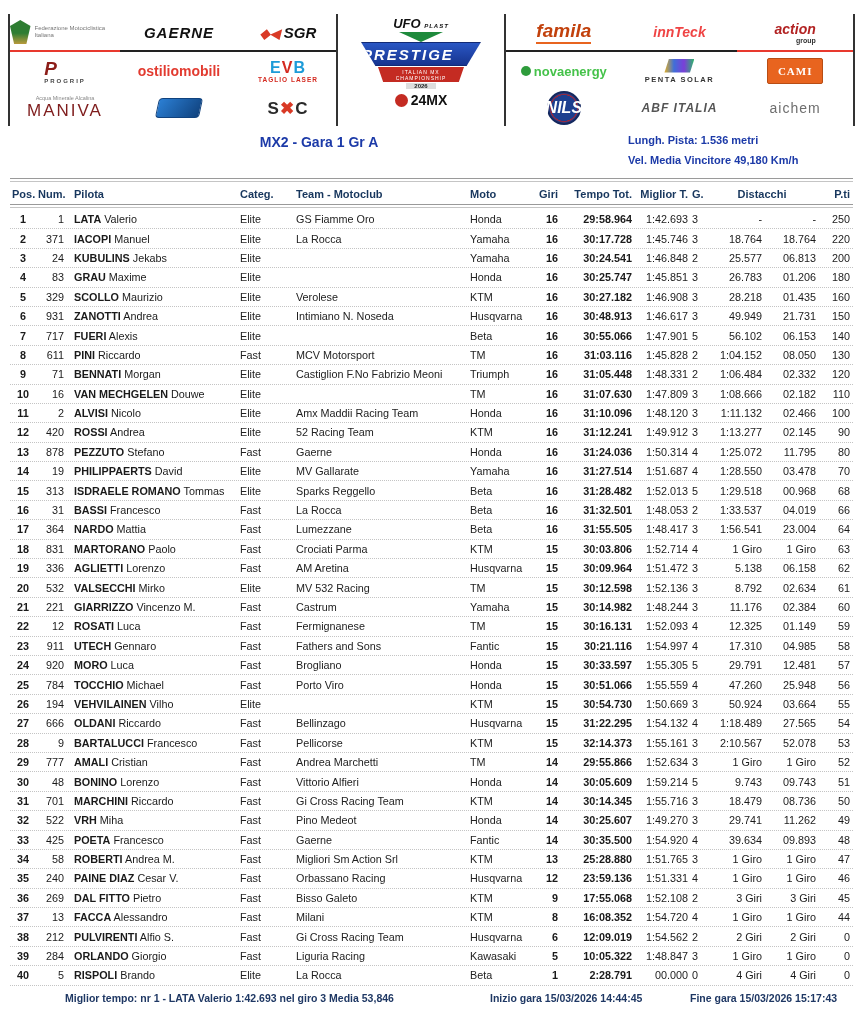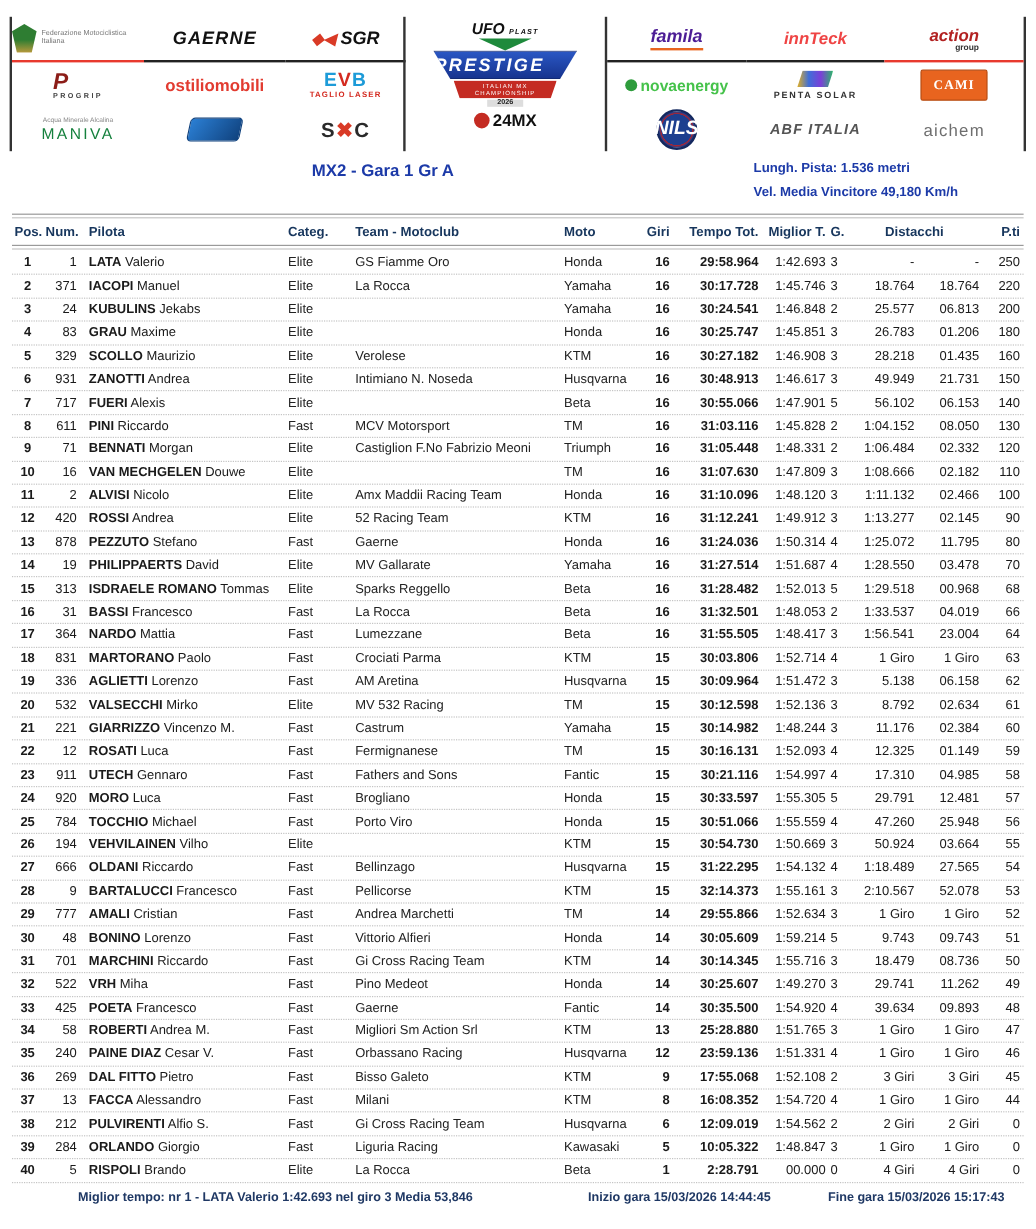--- a/index.html
+++ b/index.html
@@ -21,25 +21,25 @@
   .gaerne { font-size:15px; font-weight:bold; font-style:italic; letter-spacing:1px; color:#111; }
   .sgr { font-size:15px; font-weight:bold; font-style:italic; color:#111; }
   .sgr .dia { color:#d93a26; font-size:13px; }
   .progrip { font-size:19px; font-weight:bold; font-style:italic; color:#8c1d18; line-height:1; }
   .progrip small { display:block; font-size:6px; color:#444; letter-spacing:2px; font-style:normal; }
   .ostilio { color:#e23b30; font-weight:bold; font-size:14px; }
   .evb { font-weight:bold; font-size:16px; color:#1d9bd8; line-height:1; letter-spacing:1px; }
   .evb .v { color:#d42a20; }
   .evb-sub { font-size:6.5px; color:#d42a20; letter-spacing:1px; font-weight:bold; }
   .maniva-sub { font-size:5.5px; color:#888; }
-  .maniva { font-size:13px; letter-spacing:2px; color:#15803d; font-weight:500; }
+  .maniva { font-size:17px; letter-spacing:2px; color:#7f1d1d; font-weight:500; }
   .mcblob { width:44px; height:20px; background:linear-gradient(120deg,#2b7fd4,#10427e); border-radius:4px; transform:skewX(-12deg); border:1px solid #10427e; }
   .sxc { font-size:17px; font-weight:bold; color:#2a2a2a; letter-spacing:1px; }
   .sxc .x { color:#d93a26; }
-  .famila { color:#4c1d95; font-weight:bold; font-style:italic; font-size:15px; border-bottom:2px solid #e8641f; line-height:1.2; }
+  .famila { color:#c2410c; font-weight:bold; font-style:italic; font-size:19px; border-bottom:2px solid #e8641f; line-height:1.2; }
   .innteck { font-weight:bold; font-style:italic; font-size:14px; color:#ef4444; }
   .act3 { font-style:italic; font-weight:bold; font-size:14px; color:#b22222; }
   .act3 small { font-size:7px; color:#333; font-style:normal; display:block; text-align:right; }
   .nova { font-size:13px; color:#45c24a; font-weight:bold; }
   .nova .dot { display:inline-block; width:10px; height:10px; border-radius:50%; background:#2e9c3c; margin-right:3px; }
   .penta-ico { width:30px; height:14px; background:linear-gradient(90deg,#e8b21e,#3f6fd8,#7b3fd8,#2fb56b); clip-path:polygon(15% 0,100% 0,85% 100%,0 100%); }
   .penta { font-size:7.5px; letter-spacing:1.5px; color:#333; font-weight:bold; margin-top:2px; }
   .cami { background:#e8641f; color:#fff; font-weight:bold; font-size:11px; padding:6px 10px; border:1px solid #b84d14; border-radius:2px; letter-spacing:1px; font-family:"Liberation Serif", serif; }
   .nils { width:34px; height:34px; border-radius:50%; background:radial-gradient(circle,#1d3f8f 60%,#b5232a 62%,#1d3f8f 70%); color:#fff; font-weight:bold; font-style:italic; font-size:16px; display:flex; align-items:center; justify-content:center; border:2px solid #14285e; }
   .abf { font-style:italic; font-weight:bold; font-size:12px; color:#555; letter-spacing:1px; }

